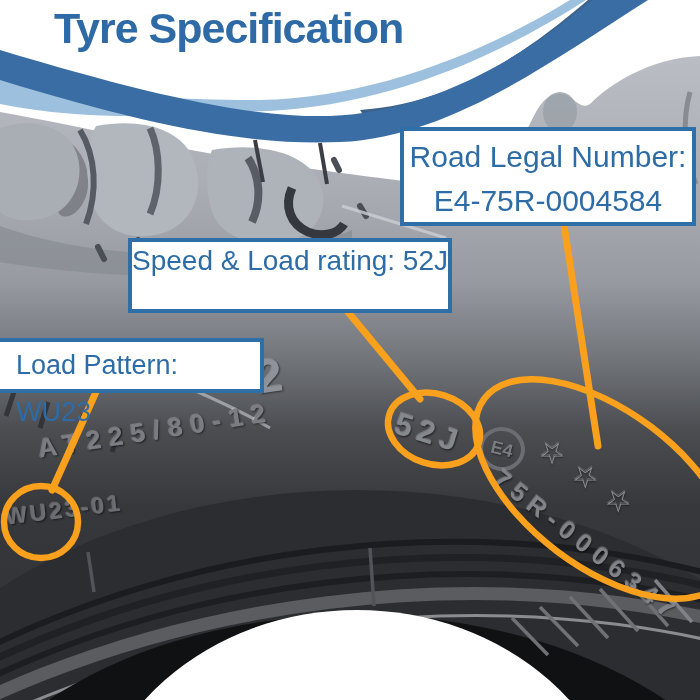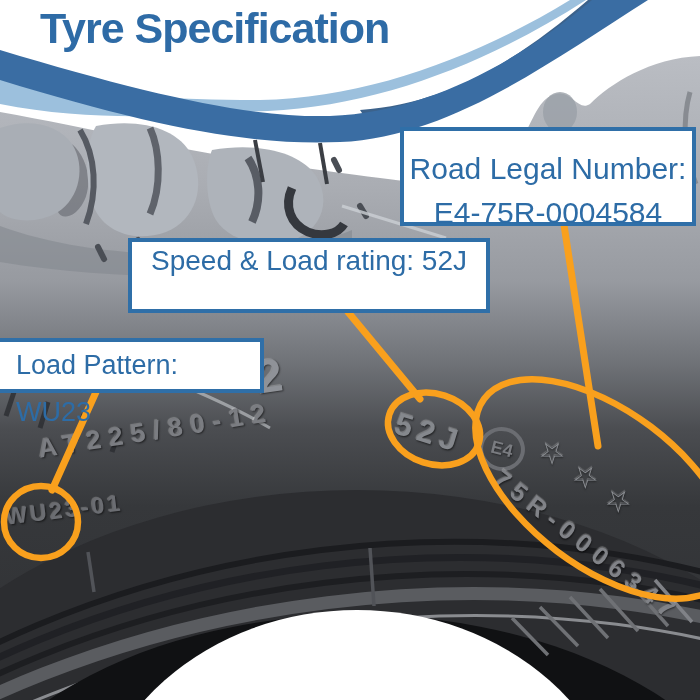--- a/index.html
+++ b/index.html
@@ -1,27 +1,27 @@
 <!DOCTYPE html>
 <html><head>
 <meta charset="utf-8">
 <style>
   html,body{margin:0;padding:0;background:#ffffff;}
   #stage{position:relative;width:700px;height:700px;overflow:hidden;background:#fff;
          font-family:"Liberation Sans", sans-serif;}
   #stage svg{position:absolute;left:0;top:0;}
   .layer0{z-index:0;} .layer2{z-index:2;}
   
-  .page-title{position:absolute;left:40px;top:4px;z-index:3;
+  .page-title{position:absolute;left:54px;top:4px;z-index:3;
       font-size:43px;font-weight:bold;letter-spacing:-1px;color:#2e6ba6;}
   
   .callout{position:absolute;z-index:3;background:#ffffff;border:4px solid #2f6fa8;
       color:#2d6ca6;text-align:center;box-sizing:border-box;}
-  .box-road{left:400px;top:127px;width:296px;height:99px;font-size:30px;line-height:44px;padding-top:16px;}
-  .box-speed{left:128px;top:238px;width:362px;height:75px;font-size:28px;line-height:33px;padding-top:2px;}
+  .box-road{left:400px;top:127px;width:296px;height:99px;font-size:30px;line-height:44px;padding-top:4px;}
+  .box-speed{left:128px;top:238px;width:324px;height:75px;font-size:28px;line-height:33px;padding-top:2px;}
   .box-pattern{left:-6px;top:338px;width:270px;height:55px;font-size:27px;line-height:47px;
       text-align:left;padding-left:18px;}
   
   .emboss{position:absolute;z-index:1;font-weight:bold;
       text-shadow:1px 1px 2px rgba(0,0,0,0.55), -1px -1px 1px rgba(255,255,255,0.28);}
   .m52j{left:401px;top:406px;transform:rotate(17deg);transform-origin:left top;
       font-size:31px;letter-spacing:6px;color:#85888d;}
   .m-e4{left:479px;top:427px;width:46px;height:44px;border:4px solid #6b6d72;border-radius:50%;
       transform:rotate(14deg);display:flex;align-items:center;justify-content:center;
       position:absolute;z-index:1;box-sizing:border-box;}

